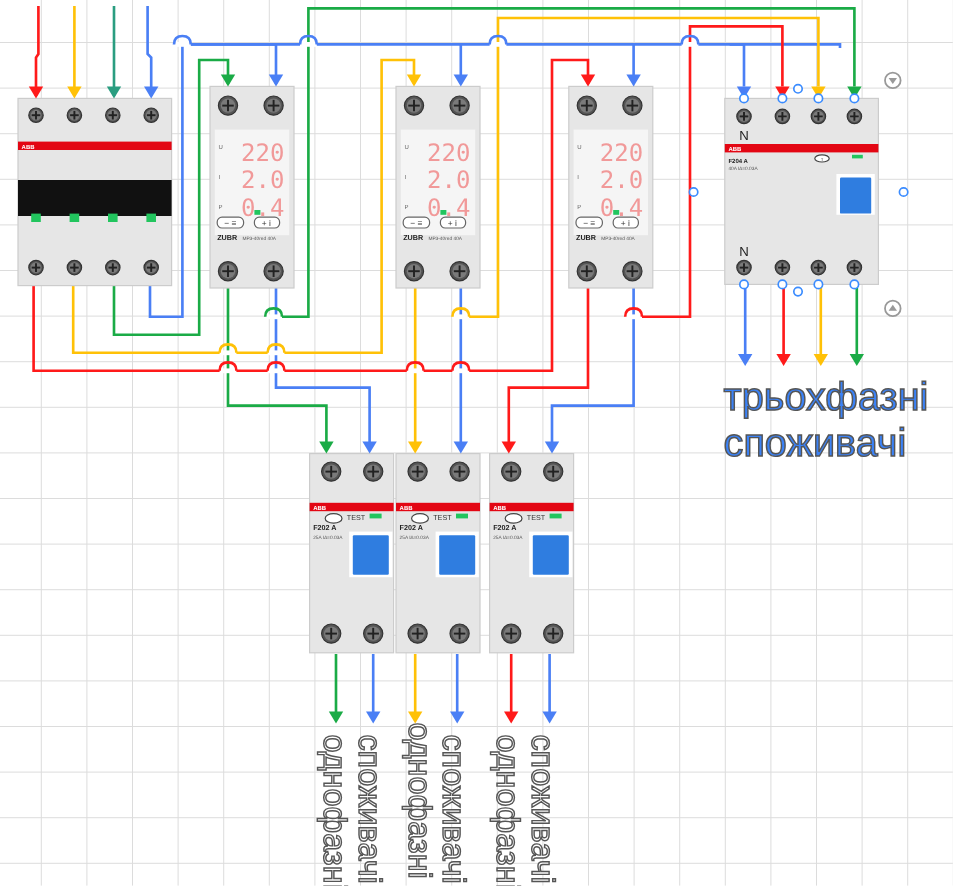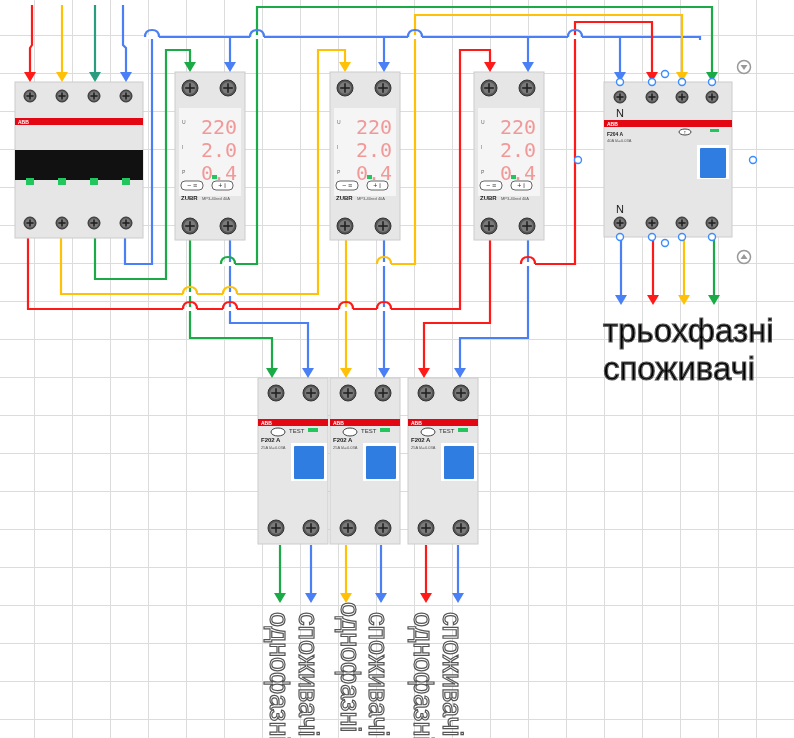--- a/index.html
+++ b/index.html
@@ -1,21 +1,21 @@
 <!DOCTYPE html>
 <html><head>
 <meta charset="utf-8">
 <style>
   html,body{margin:0;padding:0;}
   body{width:794px;height:738px;position:relative;overflow:hidden;background:#fff;
     font-family:"Liberation Sans",sans-serif;
     background-image:linear-gradient(#dcdcdc 1px,transparent 1px),linear-gradient(90deg,#dcdcdc 1px,transparent 1px);
     background-size:38px 38px;background-position:-4px -3px;}
   svg#canvas{position:absolute;left:0;top:0;}
-  .lbl{position:absolute;color:#000000;-webkit-text-stroke:1.2px #555;font-family:"Liberation Sans",sans-serif;}
+  .lbl{position:absolute;color:#3b82f6;-webkit-text-stroke:1.2px #555;font-family:"Liberation Sans",sans-serif;}
   .vlbl{position:absolute;transform-origin:left top;transform:rotate(90deg);white-space:nowrap;font-size:27px;color:#fff;-webkit-text-stroke:1.2px #555;}
   .seg{fill:#f19999;font-family:"DejaVu Sans Mono",monospace;}
   .tiny{font-size:4px;fill:#555;font-family:"Liberation Sans",sans-serif;}
 </style>
 </head>
 <body>
 
 <svg id="canvas" width="794" height="738" xmlns="http://www.w3.org/2000/svg">
   <defs>
     <marker id="arR" markerWidth="6" markerHeight="6" refX="3" refY="5" orient="auto" markerUnits="userSpaceOnUse"></marker>

